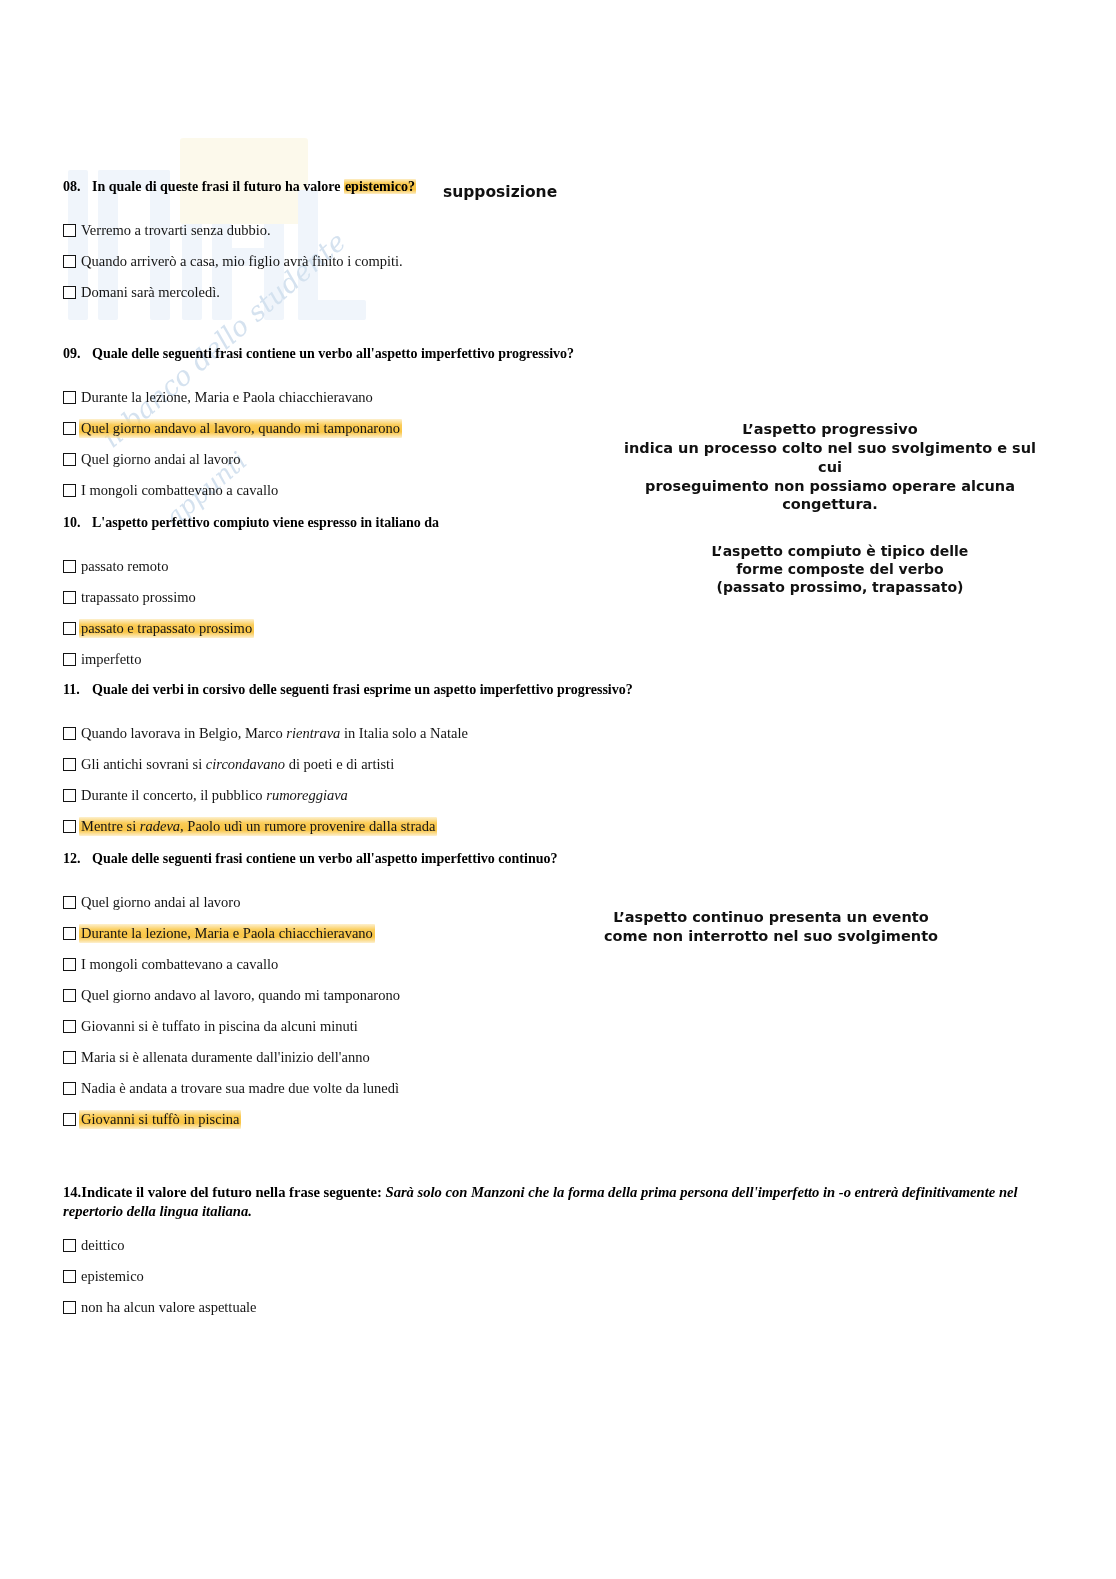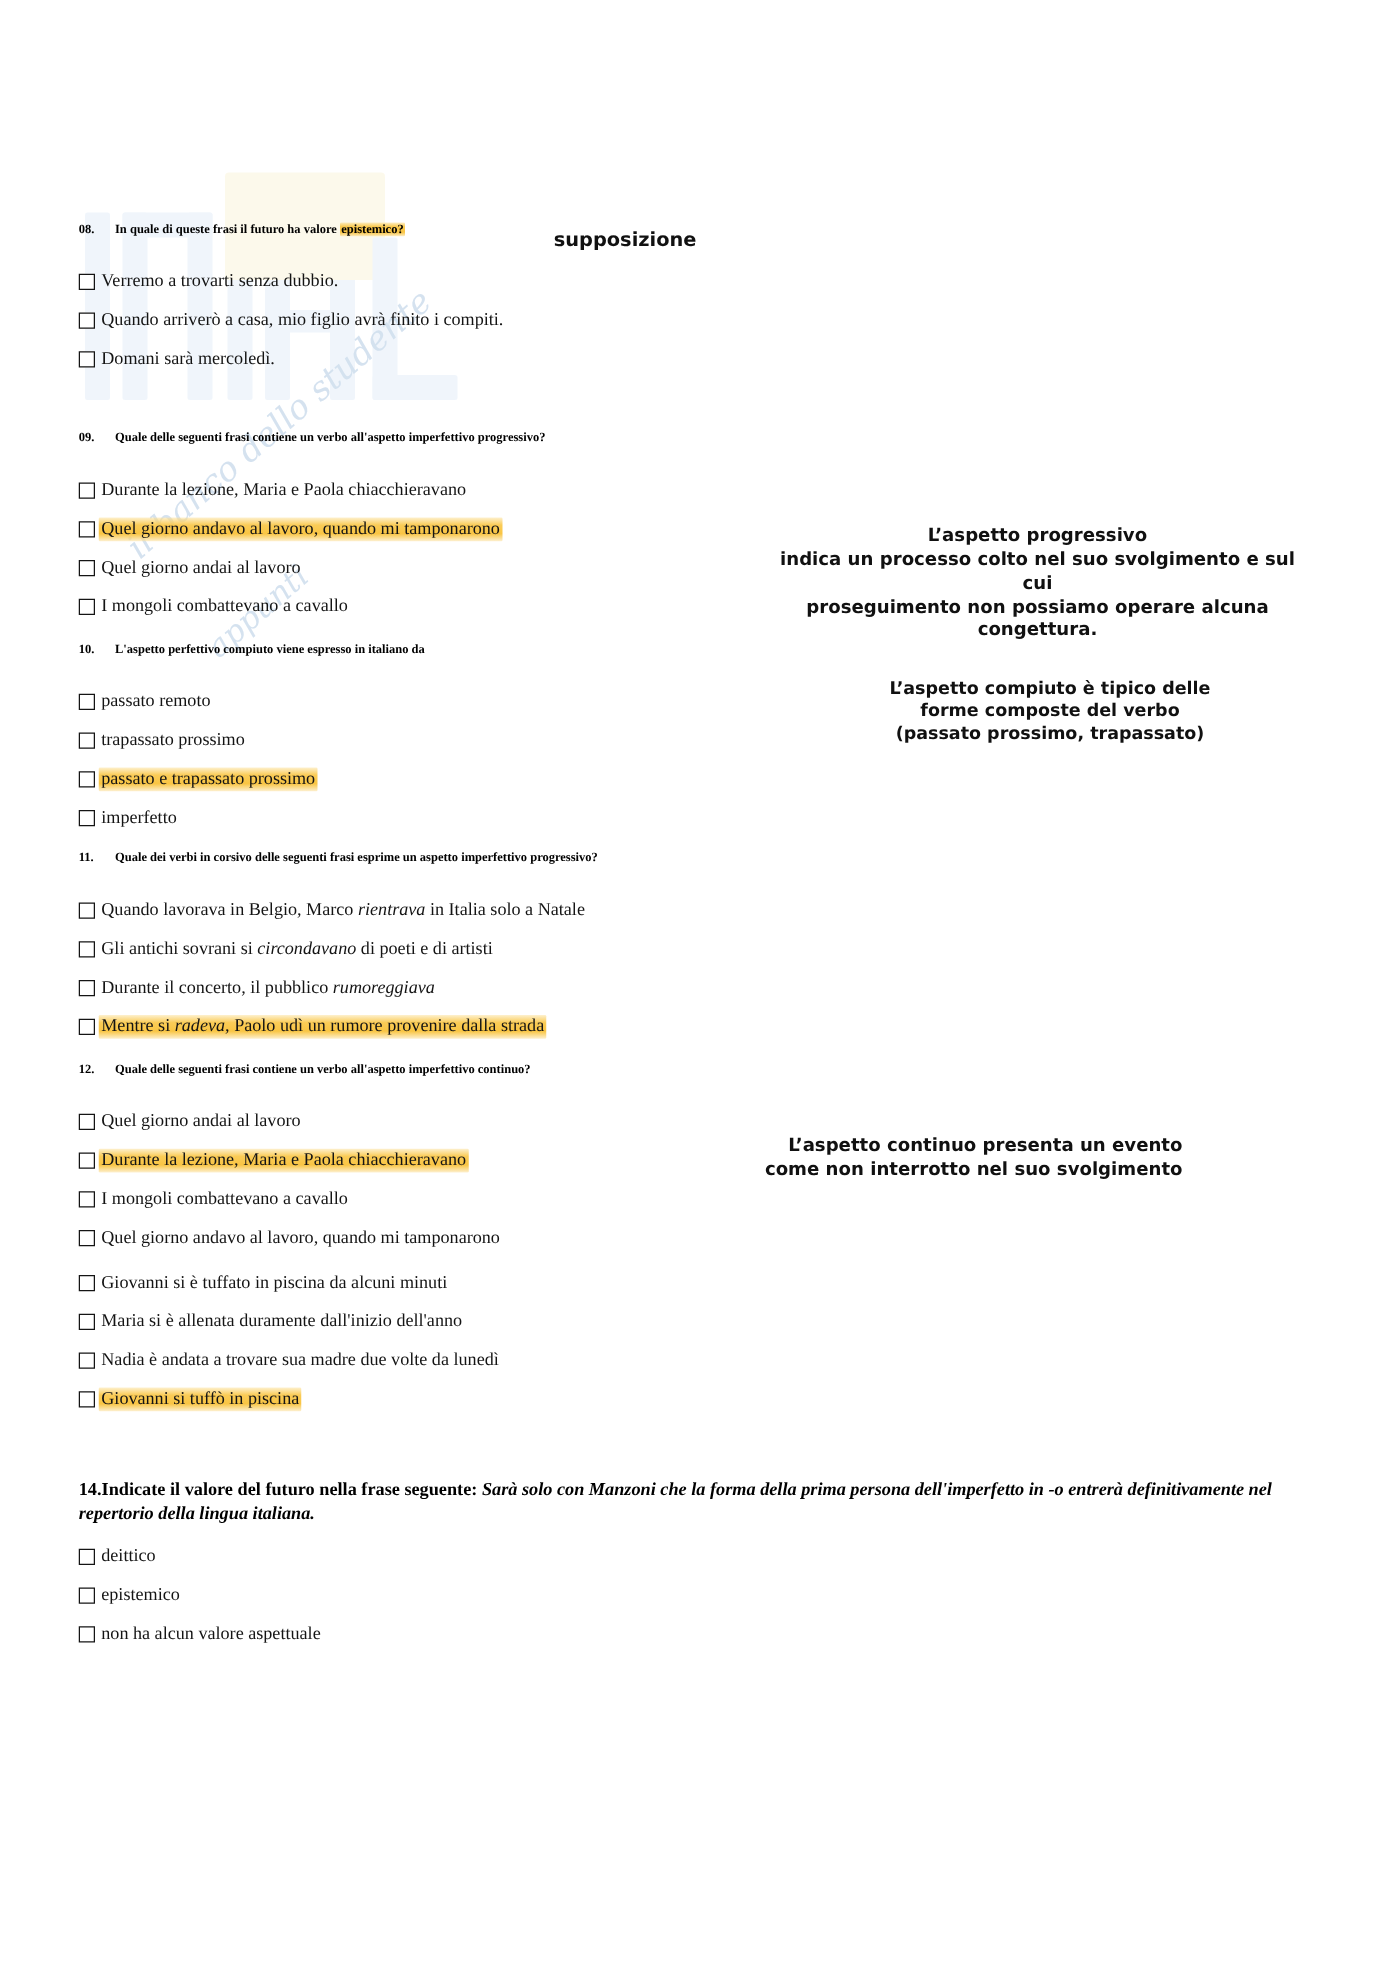--- a/index.html
+++ b/index.html
@@ -71,21 +71,21 @@
   .content {
     position: relative;
     z-index: 2;
   }
   .qblock {
     position: absolute;
     left: 63px;
   }
   .qhead {
     font-weight: bold;
-    font-size: 10px;
+    font-size: 14px;
     line-height: 1.28;
     color: #000;
     white-space: nowrap;
   }
   .qhead .qnum {
     display: inline-block;
     min-width: 29px;
   }
   .hl {
     background: linear-gradient(to bottom,
@@ -154,21 +154,20 @@
     left: 650px;
     top: 542px;
     width: 380px;
     font-size: 14px;
   }
   .note-continuo {
     left: 596px;
     top: 908px;
     width: 350px;
     font-size: 14.5px;
-    text-align: right;
   }
 
   
   #q08 { top: 178px; }
   #q09 { top: 345px; }
   #q10 { top: 514px; }
   #q11 { top: 681px; }
   #q12 { top: 850px; }
   #q13 { top: 1016px; }
   #q14 { top: 1183px; }

